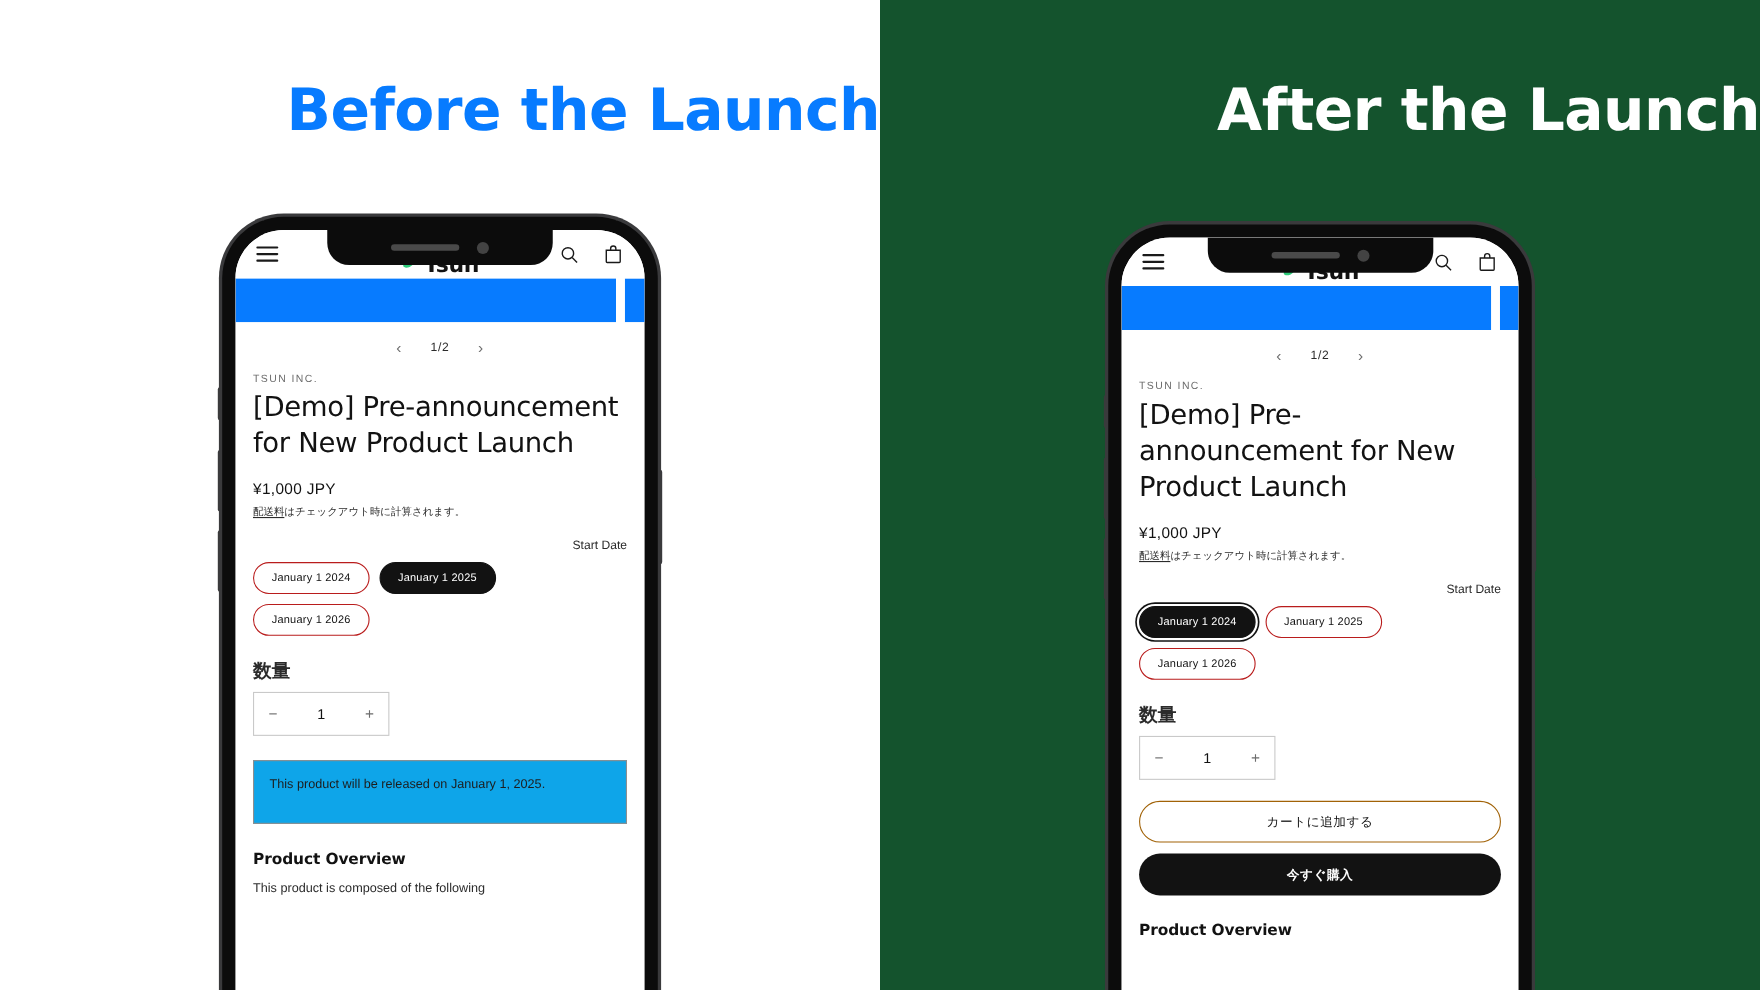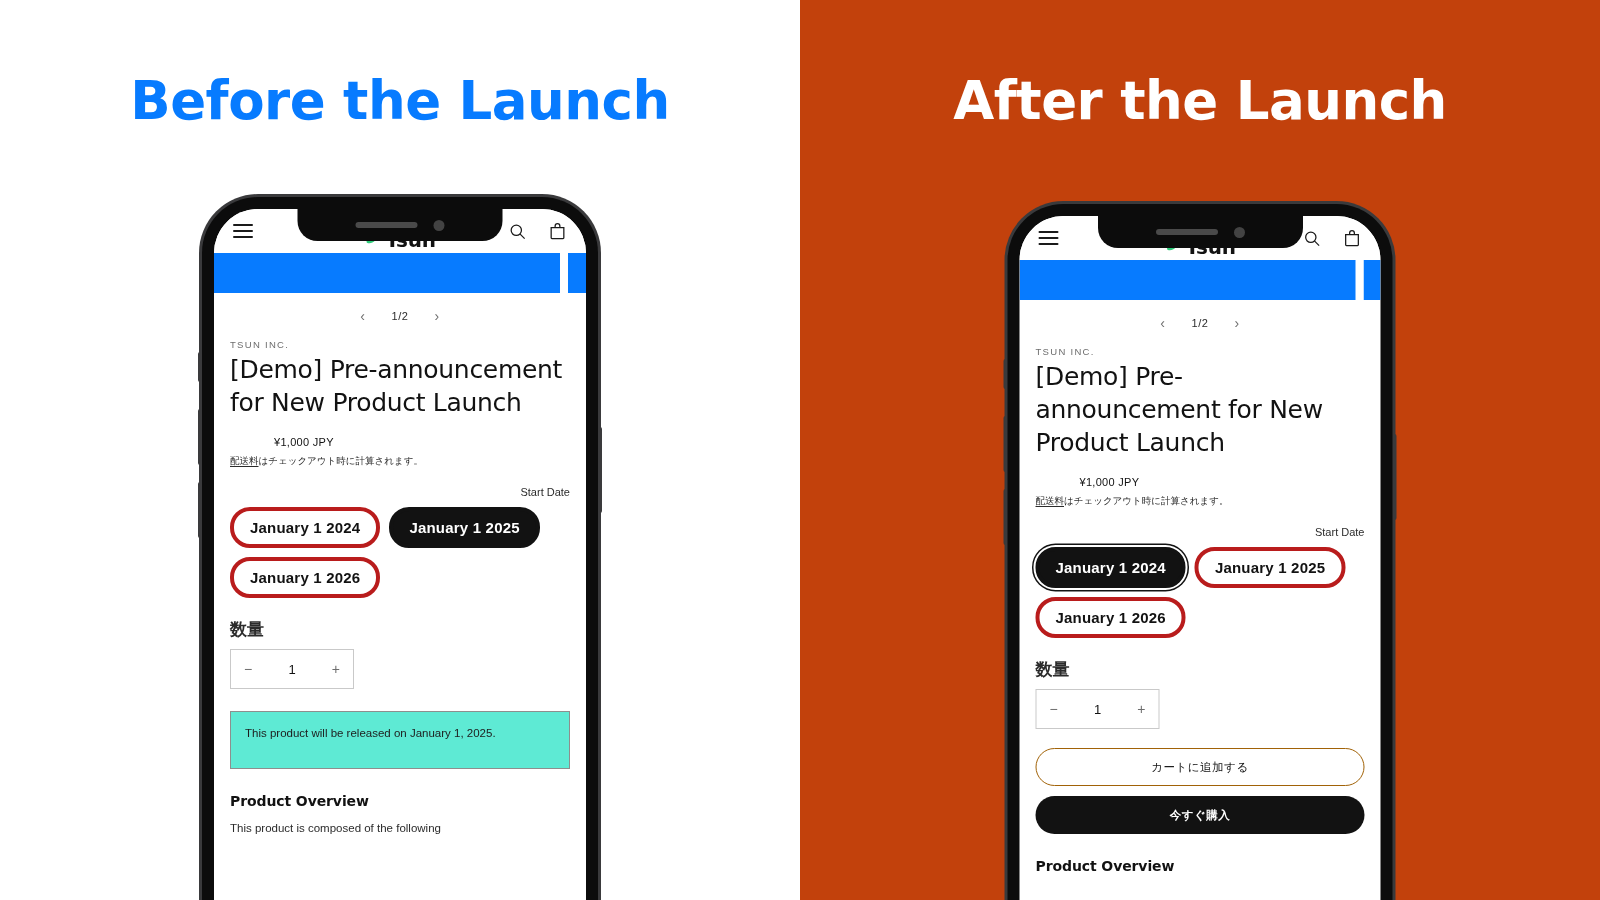--- a/index.html
+++ b/index.html
@@ -6,27 +6,27 @@
   html, body {
     width: 1600px; height: 900px;
     overflow: hidden;
     font-family: "Liberation Sans", sans-serif;
     background: #ffffff;
   }
   .stage { position: relative; width: 1600px; height: 900px; display: flex; }
 
   .panel { position: relative; width: 800px; height: 900px; overflow: hidden; }
   .panel-left  { background: #ffffff; }
-  .panel-right { background: #c2410c; }
+  .panel-right { background: #14532d; }
 
   .panel-title {
     position: absolute;
     top: 74px;
     width: 100%;
-    text-align: center;
+    text-align: right;
     font-size: 53px;
     font-weight: 700;
     letter-spacing: -0.5px;
     line-height: 1.0;
     font-family: "DejaVu Sans", sans-serif;
     white-space: nowrap;
   }
   .panel-left .panel-title  { color: #077bff; }
   .panel-right .panel-title { color: #ffffff; }
 
@@ -128,40 +128,39 @@
     font-size: 9.5px; letter-spacing: 1.3px; color: #6d6d6d; text-transform: uppercase;
     margin-bottom: 3px;
   }
   .prod-title {
     font-size: 25px; line-height: 1.32; color: #121212;
     font-weight: 400; letter-spacing: -0.3px;
     font-family: "DejaVu Sans", sans-serif;
   }
   .price {
     margin-top: 17px;
-    font-size: 11px; color: #121212; letter-spacing: 0.3px; margin-left: 44px;
+    font-size: 14px; color: #121212; letter-spacing: 0.3px;
   }
   .ship-note {
     margin-top: 7px;
     font-size: 9.5px; color: #2b2b2b;
   }
   .ship-note u { text-decoration: underline; text-underline-offset: 2px; }
 
   .field-label { margin-top: 18px; font-size: 11px; color: #2b2b2b; text-align: right; }
   .pills { display: flex; flex-wrap: wrap; gap: 9px; margin-top: 9px; }
   .pill {
-    border: 4px solid #b91c1c;
+    border: 1px solid #b91c1c;
     border-radius: 20px;
     padding: 8px 16px;
-    font-size: 15px;
+    font-size: 10px;
     color: #121212;
     background: #fff;
     letter-spacing: 0.2px;
     white-space: nowrap;
-    font-weight: bold;
   }
   .pill.selected {
     background: #121212; color: #ffffff; border-color: #121212;
   }
   .pill.focused {
     box-shadow: 0 0 0 2px #ffffff, 0 0 0 3.5px #121212;
   }
 
   .qty-label { margin-top: 20px; font-size: 17px; color: #2b2b2b; font-weight: 700; }
   .qty-box {
@@ -169,21 +168,21 @@
     width: 124px; height: 40px;
     border: 1px solid #c9c9c9;
     display: flex; align-items: center; justify-content: space-between;
     padding: 0 13px;
   }
   .qty-sign { font-size: 14px; color: #6d6d6d; }
   .qty-val  { font-size: 13px; color: #121212; }
 
   .notice {
     margin-top: 22px;
-    background: #5eead4;
+    background: #0ea5e9;
     border: 1px solid #8e8e8e;
     padding: 13px 14px;
     font-size: 11.5px;
     line-height: 1.55;
     color: #1d1d1d;
     min-height: 58px;
   }
 
   .cta {
     margin-top: 19px;

